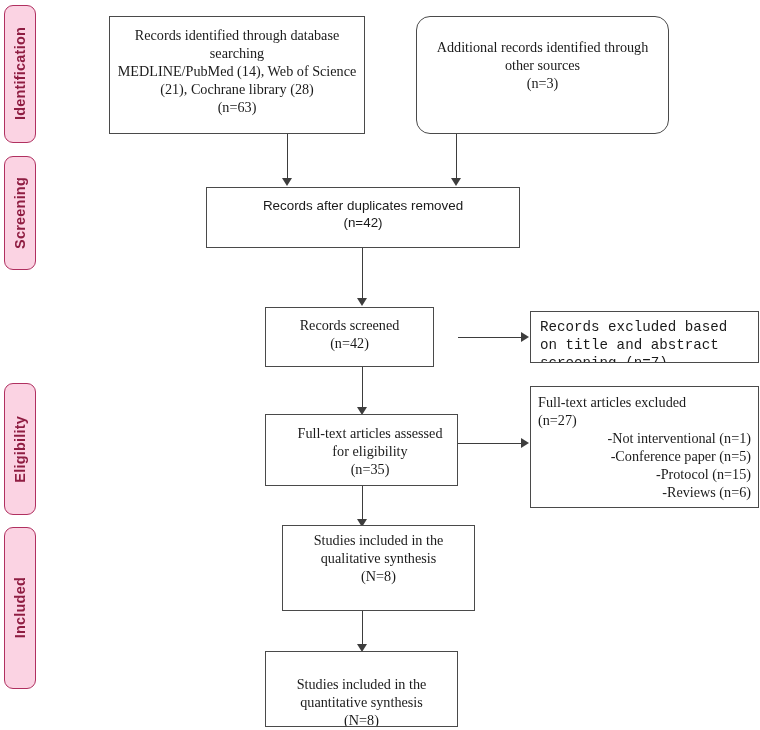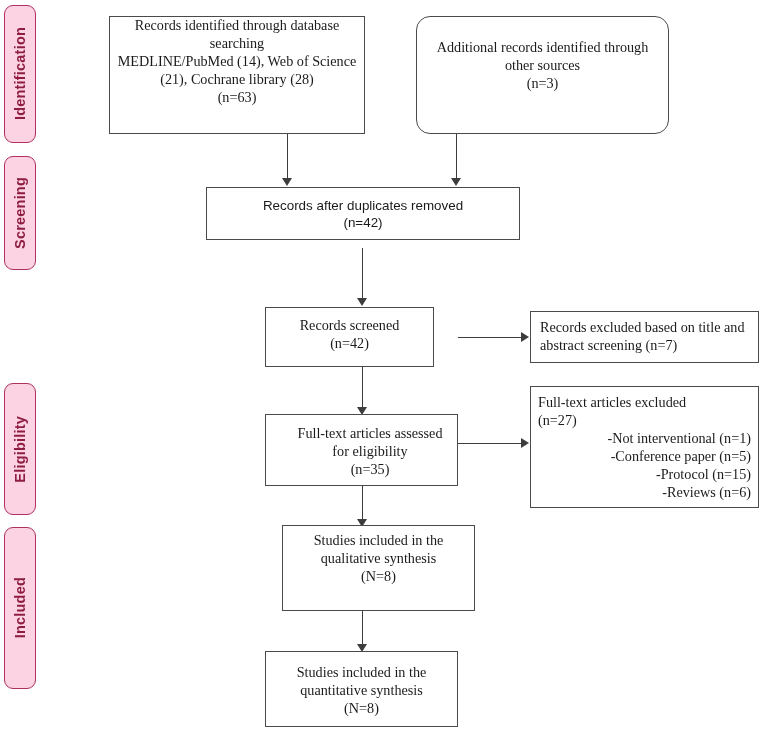--- a/index.html
+++ b/index.html
@@ -57,20 +57,21 @@
   }
   .flow-box .box-text {
     font-size: 14.2px;
     line-height: 1.265;
     text-align: center;
     white-space: pre-line;
     color: #1a1a1a;
   }
   .flow-box.align-left .box-text {
     text-align: left;
+    font-family: Liberation Mono, monospace;
   }
   .flow-box.sans .box-text {
     font-family: "Liberation Sans", "DejaVu Sans", sans-serif;
     font-size: 13.4px;
   }
   .flow-box .box-text.head {
     text-align: left;
   }
   .flow-box .box-text.bullets {
     text-align: right;
@@ -117,38 +118,38 @@
   </div>
 
   <div class="phase-tab" style="left:4px; top:383px; width:32px; height:132px;">
     <span class="phase-label">Eligibility</span>
   </div>
 
   <div class="phase-tab" style="left:4px; top:527px; width:32px; height:162px;">
     <span class="phase-label">Included</span>
   </div>
 
-  <div class="flow-box" style="left:109px; top:16px; width:256px; height:118px; padding-top:0;">
+  <div class="flow-box" style="left:109px; top:16px; width:256px; height:118px; padding-top:10px;">
     <div class="box-text">Records identified through database searching
 MEDLINE/PubMed (14), Web of Science (21), Cochrane library (28)
 (n=63)</div>
   </div>
 
   <div class="flow-box" style="left:416px; top:16px; width:253px; height:118px; padding-top:22px;border-radius:14px;">
     <div class="box-text">Additional records identified through other sources
 (n=3)</div>
   </div>
 
   <div class="conn-v" style="left:287px; top:134px; height:45px;"></div>
   <div class="arrow-down" style="left:282px; top:178px;"></div>
 
   <div class="conn-v" style="left:456px; top:134px; height:45px;"></div>
   <div class="arrow-down" style="left:451px; top:178px;"></div>
 
-  <div class="flow-box sans" style="left:206px; top:187px; width:314px; height:53px; padding-top:10px;">
+  <div class="flow-box sans" style="left:206px; top:187px; width:314px; height:61px; padding-top:10px;">
     <div class="box-text">Records after duplicates removed
 (n=42)</div>
   </div>
 
   <div class="conn-v" style="left:362px; top:248px; height:52px;"></div>
   <div class="arrow-down" style="left:357px; top:298px;"></div>
 
   <div class="flow-box" style="left:265px; top:307px; width:169px; height:60px; padding-top:9px;">
     <div class="box-text">Records screened
 (n=42)</div>
@@ -185,18 +186,18 @@
   <div class="arrow-down" style="left:357px; top:519px;"></div>
 
   <div class="flow-box" style="left:282px; top:525px; width:193px; height:86px; padding-top:6px;">
     <div class="box-text">Studies included in the qualitative synthesis
 (N=8)</div>
   </div>
 
   <div class="conn-v" style="left:362px; top:611px; height:35px;"></div>
   <div class="arrow-down" style="left:357px; top:644px;"></div>
 
-  <div class="flow-box" style="left:265px; top:651px; width:193px; height:76px; padding-top:12px;">
+  <div class="flow-box" style="left:265px; top:651px; width:193px; height:76px; padding-top:24px;">
     <div class="box-text">Studies included in the quantitative synthesis
 (N=8)</div>
   </div>
 
 </div>
 
 </body></html>

